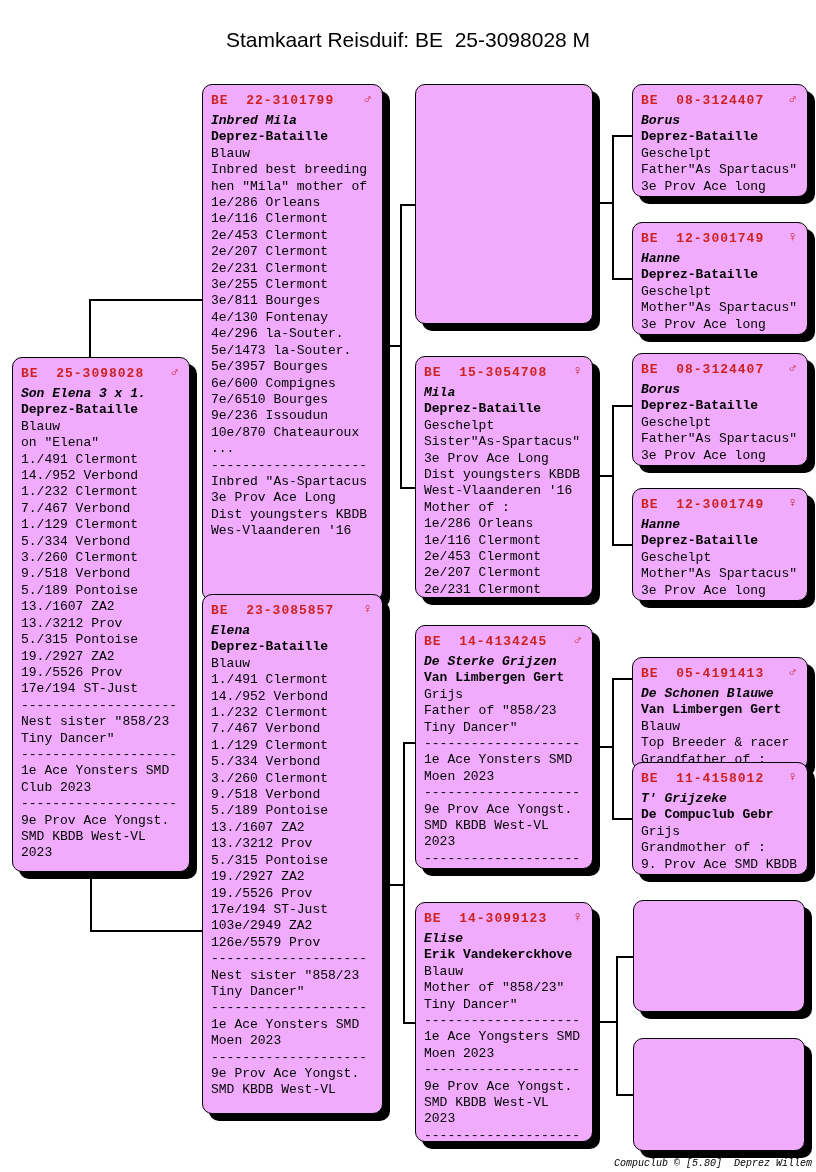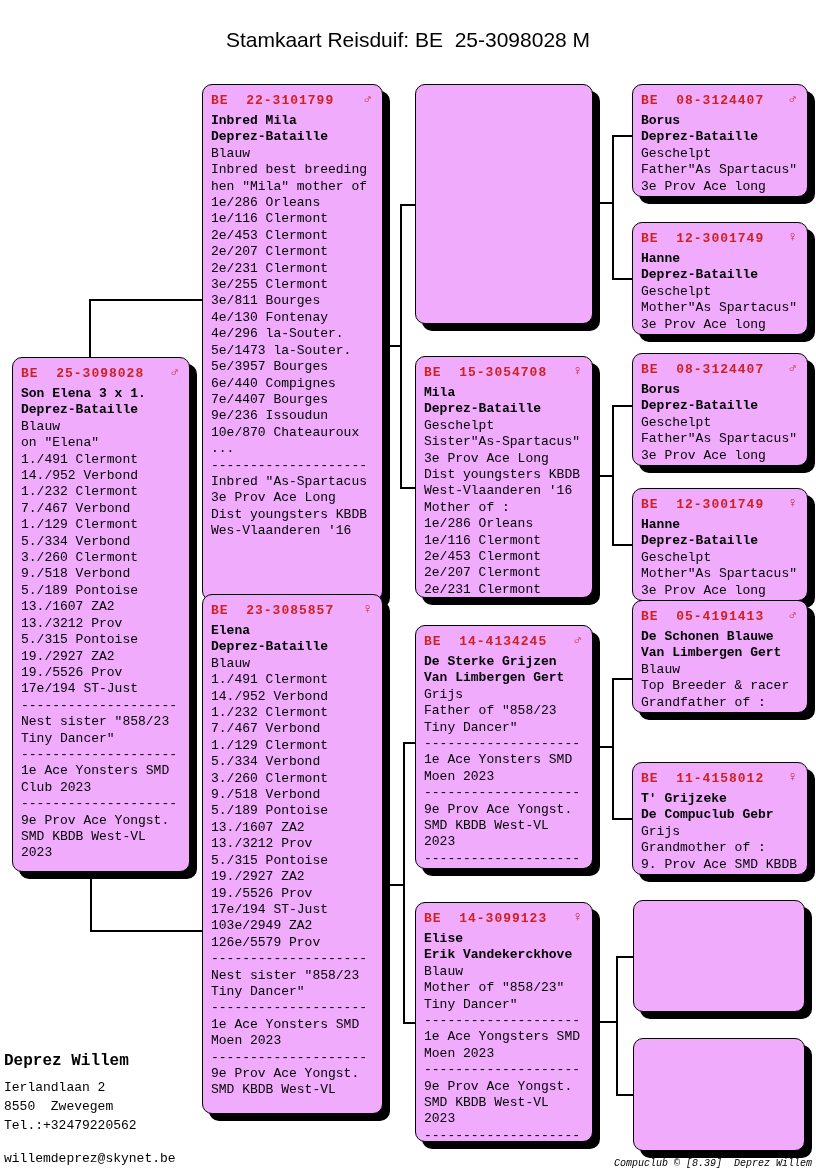--- a/index.html
+++ b/index.html
@@ -18,21 +18,21 @@
     border:1.5px solid #000; border-radius:10px;
     box-shadow:7px 7px 0 0 #000;
     padding:8px 8px 6px 8px; box-sizing:border-box; overflow:hidden;
   }
   .box-header {
     position:relative; font-size:13px; font-weight:bold;
     color:var(--accent); letter-spacing:1px; white-space:pre; margin-bottom:5px;
   }
   .box-header .sex { position:absolute; right:2px; top:-2px; font-size:14px; letter-spacing:0; }
   .line { font-size:13px; line-height:16.4px; white-space:pre; color:#000; }
-  .line.name { font-weight:bold; }
+  .line.name { font-weight:bold; font-style:italic; }
   .line.strain { font-weight:bold; }
   .cl { position:absolute; background:#000; }
   #owner-block { position:absolute; left:4px; top:1032px; }
   #owner-name { font-size:16px; font-weight:bold; white-space:pre; margin-bottom:8px; }
   .owner-line { font-size:13px; line-height:19px; white-space:pre; }
   #owner-email { margin-top:16px; font-size:13px; white-space:pre; }
   #footer {
     position:absolute; right:4px; top:1138px; font-size:10px; font-style:italic;
     white-space:pre; color:#000;
   }
@@ -41,21 +41,21 @@
   #box-father  { left:202px; top:64px;   width:181px; height:517px; }
   #box-mother  { left:202px; top:574px;  width:181px; height:520px; }
   #box-gp1     { left:415px; top:64px;   width:178px; height:240px; }
   #box-gp2     { left:415px; top:336px;  width:178px; height:242px; }
   #box-gp3     { left:415px; top:605px;  width:178px; height:244px; }
   #box-gp4     { left:415px; top:882px;  width:178px; height:240px; }
   #box-ggp1    { left:632px; top:64px;   width:176px; height:113px; }
   #box-ggp2    { left:632px; top:202px;  width:176px; height:113px; }
   #box-ggp3    { left:632px; top:333px;  width:176px; height:113px; }
   #box-ggp4    { left:632px; top:468px;  width:176px; height:113px; }
-  #box-ggp5    { left:632px; top:580px;  width:176px; height:113px; }
+  #box-ggp5    { left:632px; top:637px;  width:176px; height:113px; }
   #box-ggp6    { left:632px; top:742px;  width:176px; height:113px; }
   #box-ggp7    { left:633px; top:880px;  width:172px; height:112px; }
   #box-ggp8    { left:633px; top:1018px; width:172px; height:113px; }
 </style>
 </head>
 <body>
 
 <div id="page">
 
   <div id="title">Stamkaart Reisduif: BE  25-3098028 M</div>
@@ -103,22 +103,22 @@
       <div class="line">1e/116 Clermont</div>
       <div class="line">2e/453 Clermont</div>
       <div class="line">2e/207 Clermont</div>
       <div class="line">2e/231 Clermont</div>
       <div class="line">3e/255 Clermont</div>
       <div class="line">3e/811 Bourges</div>
       <div class="line">4e/130 Fontenay</div>
       <div class="line">4e/296 la-Souter.</div>
       <div class="line">5e/1473 la-Souter.</div>
       <div class="line">5e/3957 Bourges</div>
-      <div class="line">6e/440 Compignes</div>
-      <div class="line">7e/4407 Bourges</div>
+      <div class="line">6e/600 Compignes</div>
+      <div class="line">7e/6510 Bourges</div>
       <div class="line">9e/236 Issoudun</div>
       <div class="line">10e/870 Chateauroux</div>
       <div class="line">...</div>
       <div class="line">--------------------</div>
       <div class="line">Inbred "As-Spartacus</div>
       <div class="line">3e Prov Ace Long</div>
       <div class="line">Dist youngsters KBDB</div>
       <div class="line">Wes-Vlaanderen '16</div>
     </div>
   <div class="pbox" id="box-mother">
@@ -281,23 +281,16 @@
   <div class="cl" style="left:593px;top:726px;width:19px;height:1.5px"></div>
   <div class="cl" style="left:612px;top:658px;width:1.5px;height:140px"></div>
   <div class="cl" style="left:612px;top:658px;width:20px;height:1.5px"></div>
   <div class="cl" style="left:612px;top:798px;width:20px;height:1.5px"></div>
 
   <div class="cl" style="left:593px;top:1001px;width:23px;height:1.5px"></div>
   <div class="cl" style="left:616px;top:936px;width:1.5px;height:138px"></div>
   <div class="cl" style="left:616px;top:936px;width:17px;height:1.5px"></div>
   <div class="cl" style="left:616px;top:1074px;width:17px;height:1.5px"></div>
 
-  <div id="owner-block">
-    <div id="owner-name">Deprez Willem</div>
-    <div class="owner-line">Ierlandlaan 2</div>
-    <div class="owner-line">8550  Zwevegem</div>
-    <div class="owner-line">Tel.:+32479220562</div>
-    <div id="owner-email">willemdeprez@skynet.be</div>
-  </div>
-
-  <div id="footer">Compuclub © [8.39]  Deprez Willem</div>
+
+  <div id="footer">Compuclub © [5.80]  Deprez Willem</div>
 
 </div>
 
 </body></html>

